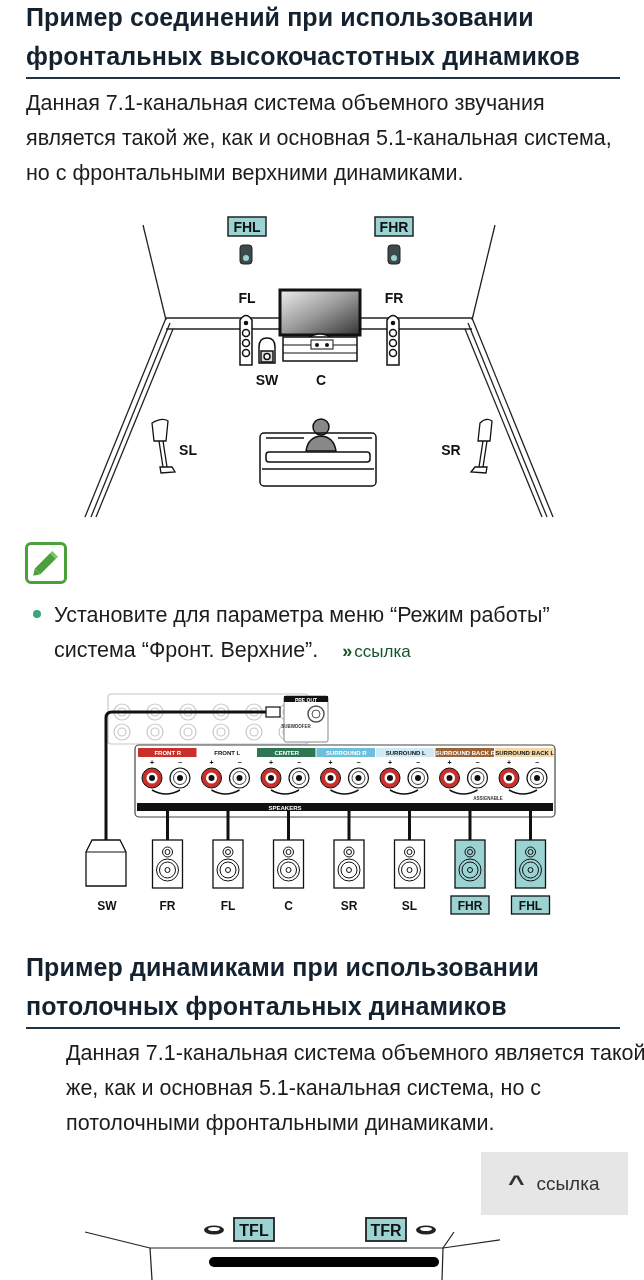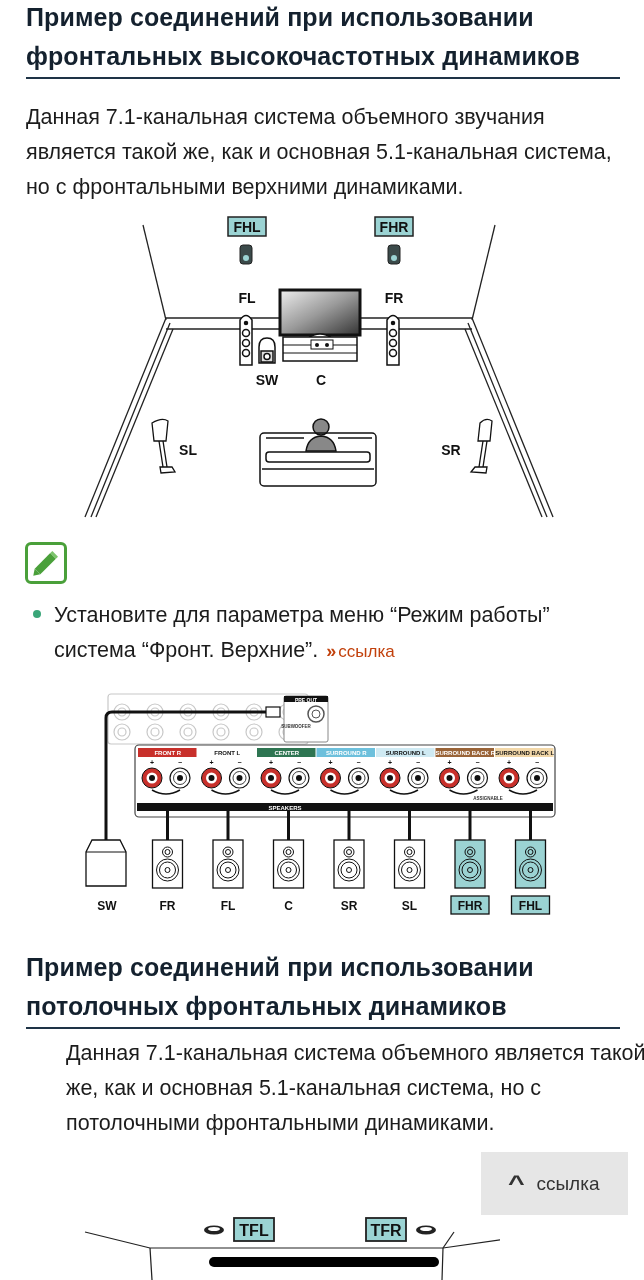--- a/index.html
+++ b/index.html
@@ -7,34 +7,34 @@
          font-family:"Liberation Sans", sans-serif; color:#1a1a1a; }
   .h2 { position:absolute; left:26px; width:594px; font-weight:bold; font-size:25px;
         line-height:39px; color:#14212e; letter-spacing:0.1px; }
   .h2-rule { position:absolute; left:26px; width:594px; height:2px; background:#1e3346; }
   .para { position:absolute; left:26px; width:600px; font-size:21.5px; line-height:35px; color:#1c1c1c; }
   .diagram { position:absolute; }
   .note-icon { position:absolute; left:25px; top:542px; width:42px; height:42px;
                border:3px solid #4aa03a; border-radius:6px; box-sizing:border-box; background:#fff; }
   .bullet { position:absolute; left:33px; top:610px; width:8px; height:8px; border-radius:50%; background:#3aa679; }
   .bullet-text { position:absolute; left:54px; top:598px; width:580px; font-size:21.5px; line-height:35px; color:#1c1c1c; }
-  .link { color:#c2410c; font-size:17px; margin-left:8px; cursor:pointer; }
+  .link { color:#14532d; font-size:17px; margin-left:24px; cursor:pointer; }
   .link .chev { font-weight:bold; font-size:18px; margin-right:2px; }
   .top-btn { position:absolute; left:481px; top:1152px; width:147px; height:63px; background:#e6e6e6;
              display:flex; align-items:center; justify-content:center; font-size:19px; color:#333; cursor:pointer; }
   .top-btn .caret { font-size:22px; font-weight:bold; margin-right:14px; display:inline-block; transform:scaleX(1.3); }
   .home-indicator { position:absolute; left:209px; top:1257px; width:230px; height:10px; border-radius:5px; background:#000; }
   svg text { font-family:"Liberation Sans", sans-serif; font-weight:bold; }
 </style>
 </head>
 <body>
 
 <div class="h2" style="top:-2px;">Пример соединений при использовании фронтальных высокочастотных динамиков</div>
 <div class="h2-rule" style="top:77px;"></div>
-<div class="para" style="top:100px;">Данная 7.1-канальная система объемного звучания является такой же, как и основная 5.1-канальная система, но с фронтальными верхними динамиками.</div>
+<div class="para" style="top:86px;">Данная 7.1-канальная система объемного звучания является такой же, как и основная 5.1-канальная система, но с фронтальными верхними динамиками.</div>
 
 <svg class="diagram" style="left:80px; top:205px;" width="490" height="320" viewBox="0 0 490 320">
   <g stroke="#222" fill="none" stroke-width="1.3">
 
     <line x1="63" y1="20" x2="86" y2="115"></line>
     <line x1="415" y1="20" x2="392" y2="115"></line>
     <line x1="86" y1="113" x2="392" y2="113"></line>
     <line x1="86" y1="124" x2="392" y2="124"></line>
 
     <line x1="86" y1="113" x2="5" y2="312"></line>
@@ -353,21 +353,21 @@
       <circle cx="460.5" cy="162" r="5" fill="none" stroke="#111"></circle>
       <circle cx="460.5" cy="162" r="2.5" fill="none" stroke="#111"></circle>
       <circle cx="460.5" cy="180" r="11" fill="none" stroke="#111"></circle>
       <circle cx="460.5" cy="180" r="8" fill="none" stroke="#111"></circle>
       <circle cx="460.5" cy="180" r="2.5" fill="none" stroke="#111"></circle>
       <rect x="441.5" y="206" width="38" height="18" fill="#9bd3d3" stroke="#111" stroke-width="1.3"></rect>
       <text x="460.5" y="220" font-size="12" text-anchor="middle" fill="#111">FHL</text>
     </g>
   </svg>
 
-<div class="h2" style="top:948px;">Пример соединений при использовании потолочных фронтальных динамиков</div>
+<div class="h2" style="top:948px;">Пример динамиками при использовании потолочных фронтальных динамиков</div>
 <div class="h2-rule" style="top:1027px;"></div>
 <div class="para" style="top:1036px;margin-left:40px;">Данная 7.1-канальная система объемного является такой же, как и основная 5.1-канальная система, но с потолочными фронтальными динамиками.</div>
 
 <svg class="diagram" style="left:80px; top:1210px;" width="420" height="70" viewBox="0 0 420 70">
   <g stroke="#222" fill="none" stroke-width="1.2">
     <line x1="5" y1="22" x2="70" y2="38"></line>
     <line x1="70" y1="38" x2="363" y2="38"></line>
     <line x1="363" y1="38" x2="374" y2="22"></line>
     <line x1="363" y1="38" x2="475" y2="22"></line>
     <line x1="70" y1="38" x2="72" y2="70"></line>

